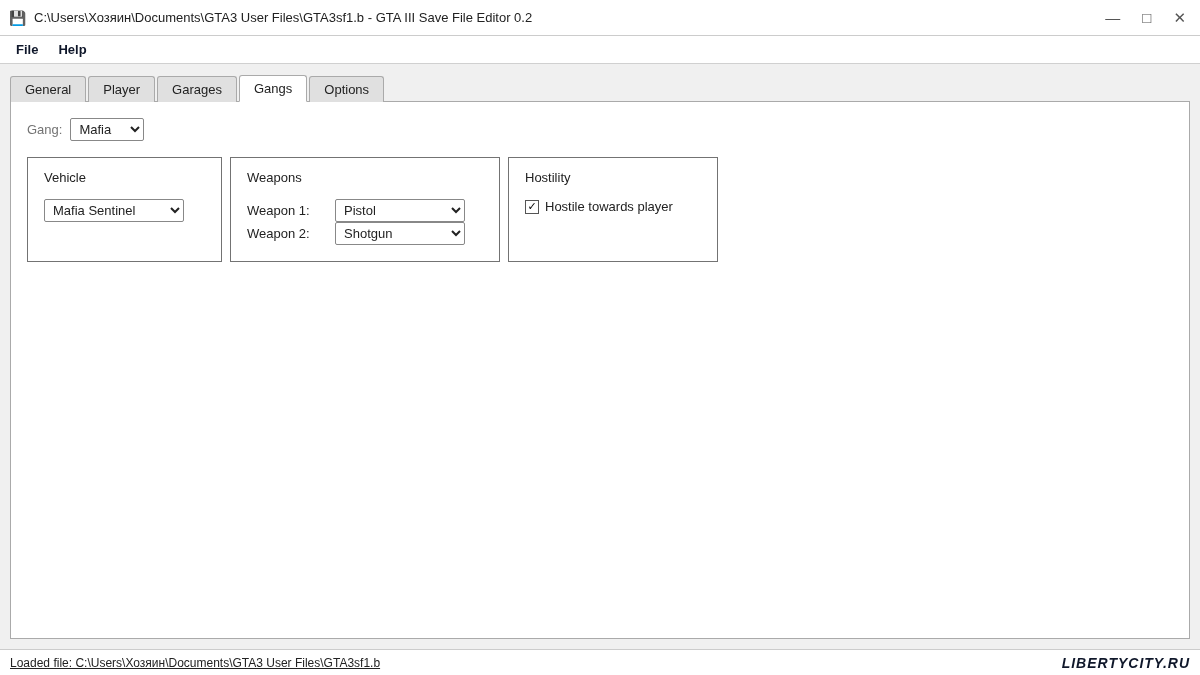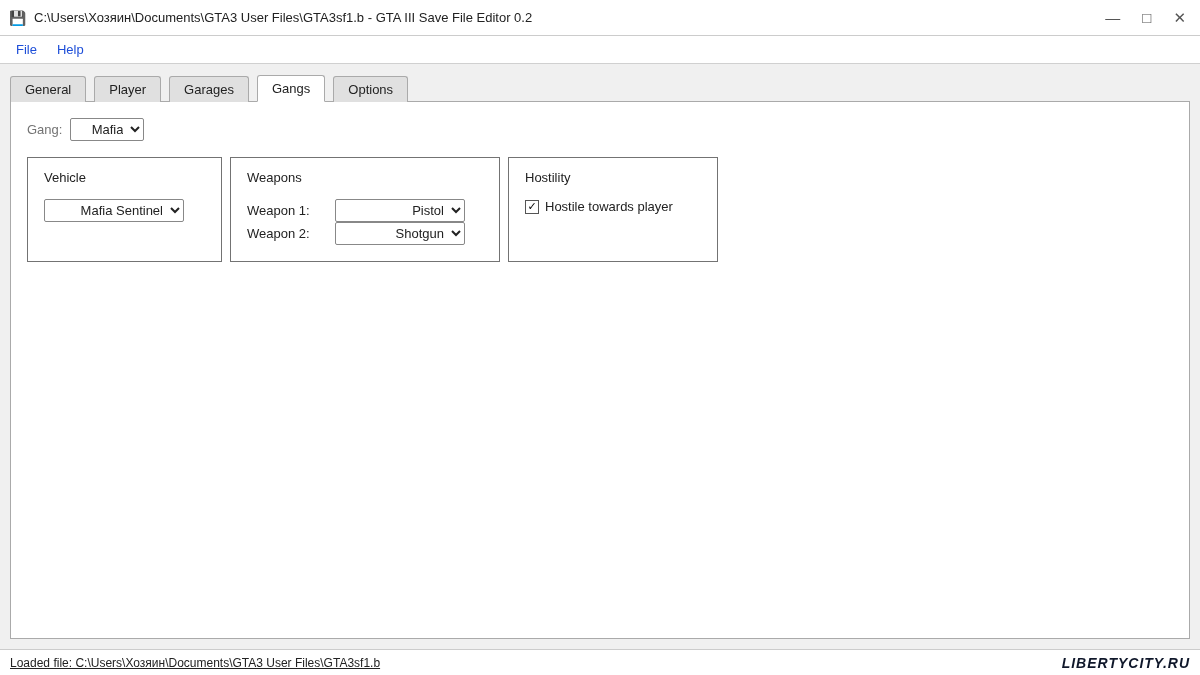--- a/index.html
+++ b/index.html
@@ -63,39 +63,39 @@
       align-items: center;
       padding: 2px 8px;
       gap: 4px;
       min-height: 28px;
     }
     .menu-item {
       padding: 3px 8px;
       cursor: pointer;
       border-radius: 2px;
       font-size: 13px;
-      color: #1d4ed8;
+      color: #0f172a;
+      font-weight: bold;
     }
 
     
     .main-area {
       flex: 1;
       background: #f0f0f0;
       padding: 10px;
       display: flex;
       flex-direction: column;
     }
 
     
     .tabs-container {
       display: flex;
       align-items: flex-end;
       border-bottom: 1px solid #aaa;
       margin-bottom: 0;
-      gap: 6px;
     }
     .tab {
       padding: 5px 14px;
       border: 1px solid #aaa;
       border-bottom: none;
       background: #e0e0e0;
       cursor: pointer;
       font-size: 13px;
       color: #222;
       margin-right: 2px;
@@ -224,21 +224,20 @@
     }
 
     select {
       font-size: 13px;
       padding: 2px 4px;
       border: 1px solid #888;
       border-radius: 2px;
       background: #fff;
       cursor: pointer;
       color: #222;
-      text-align: right;
     }
   </style>
 </head>
 <body>
 
 <div class="title-bar">
   <div class="title-bar-left">
     <span class="title-bar-icon">💾</span>
     <span>C:\Users\Хозяин\Documents\GTA3 User Files\GTA3sf1.b - GTA III Save File Editor 0.2</span>
   </div>

